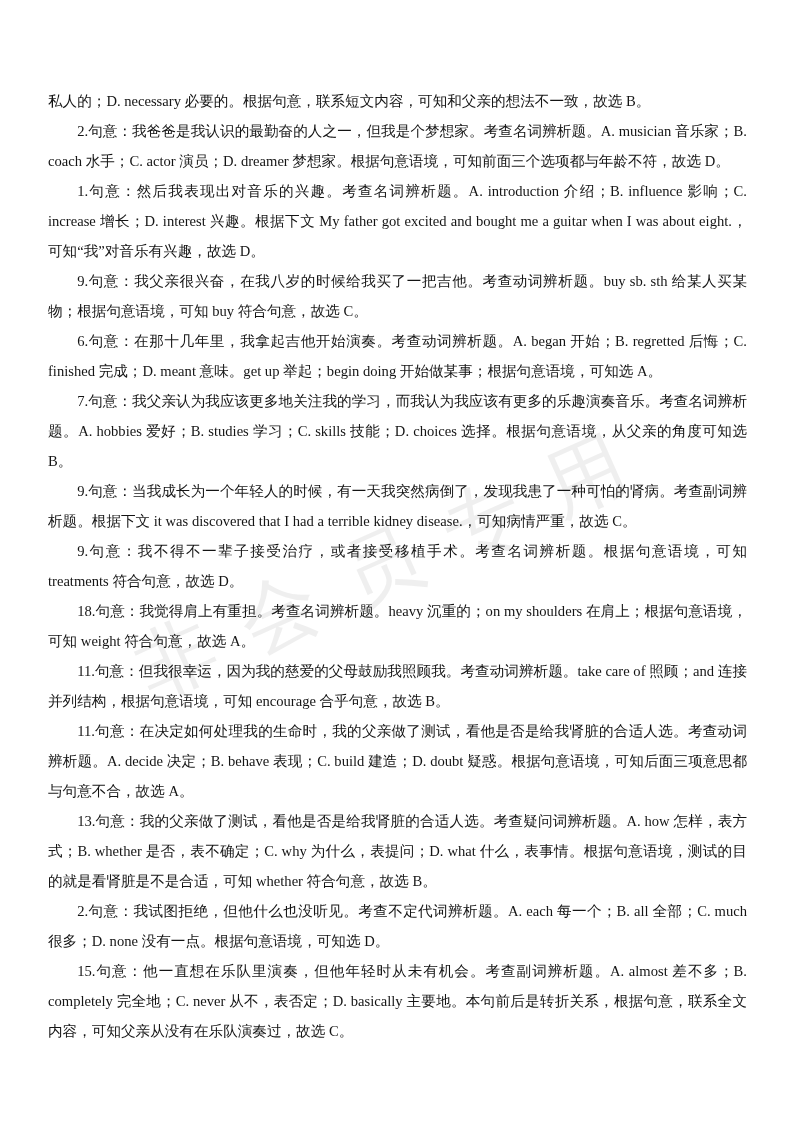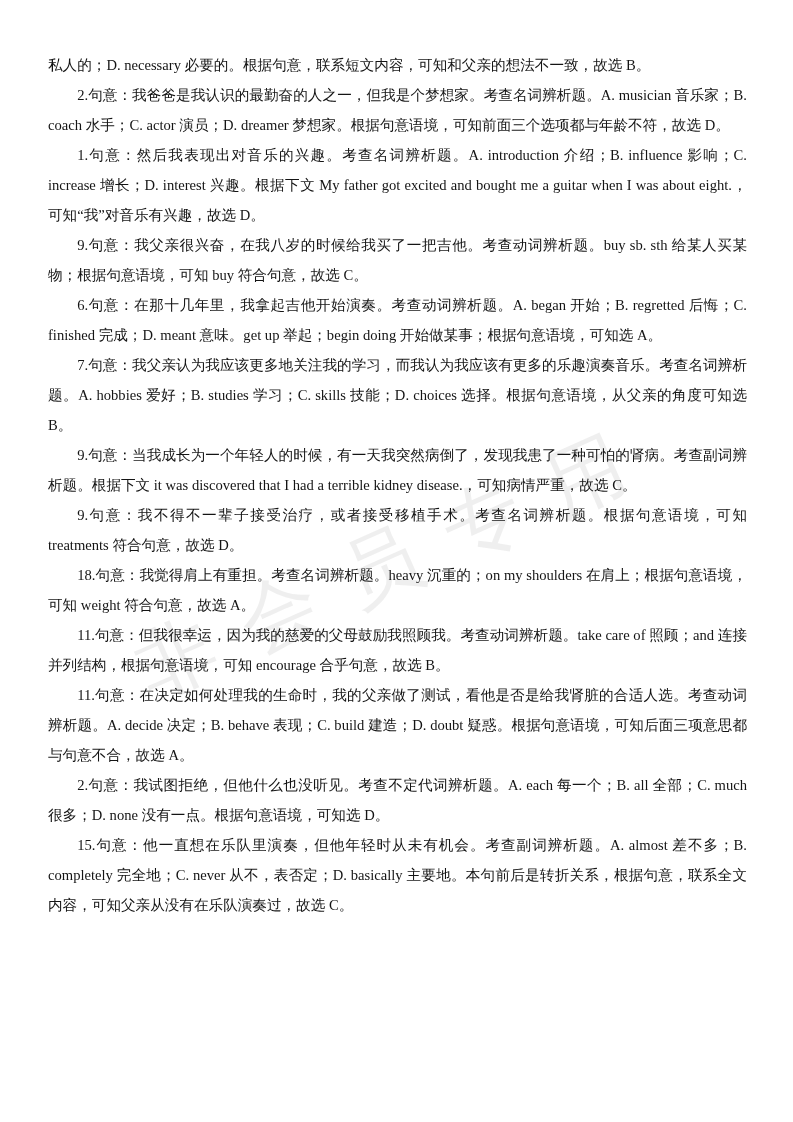--- a/index.html
+++ b/index.html
@@ -28,20 +28,21 @@
     letter-spacing: 34px;
     white-space: nowrap;
     color: rgba(130, 130, 130, 0.13);
     z-index: 0;
     pointer-events: none;
     user-select: none;
   }
   .content {
     position: relative;
     z-index: 1;
+    margin-top: 36px;
   }
   p.para {
     font-size: 14.6px;
     line-height: 30px;
     text-align: justify;
     text-justify: inter-ideograph;
     color: #141414;
   }
   p.indent { text-indent: 2em; }
 </style>
@@ -55,16 +56,17 @@
     <p class="para indent">2.句意：我爸爸是我认识的最勤奋的人之一，但我是个梦想家。考查名词辨析题。A. musician 音乐家；B. coach 水手；C. actor 演员；D. dreamer 梦想家。根据句意语境，可知前面三个选项都与年龄不符，故选 D。</p>
     <p class="para indent">1.句意：然后我表现出对音乐的兴趣。考查名词辨析题。A. introduction 介绍；B. influence 影响；C. increase 增长；D. interest 兴趣。根据下文 My father got excited and bought me a guitar when I was about eight.，可知“我”对音乐有兴趣，故选 D。</p>
     <p class="para indent">9.句意：我父亲很兴奋，在我八岁的时候给我买了一把吉他。考查动词辨析题。buy sb. sth 给某人买某物；根据句意语境，可知 buy 符合句意，故选 C。</p>
     <p class="para indent">6.句意：在那十几年里，我拿起吉他开始演奏。考查动词辨析题。A. began 开始；B. regretted 后悔；C. finished 完成；D. meant 意味。get up 举起；begin doing 开始做某事；根据句意语境，可知选 A。</p>
     <p class="para indent">7.句意：我父亲认为我应该更多地关注我的学习，而我认为我应该有更多的乐趣演奏音乐。考查名词辨析题。A. hobbies 爱好；B. studies 学习；C. skills 技能；D. choices 选择。根据句意语境，从父亲的角度可知选 B。</p>
     <p class="para indent">9.句意：当我成长为一个年轻人的时候，有一天我突然病倒了，发现我患了一种可怕的肾病。考查副词辨析题。根据下文 it was discovered that I had a terrible kidney disease.，可知病情严重，故选 C。</p>
     <p class="para indent">9.句意：我不得不一辈子接受治疗，或者接受移植手术。考查名词辨析题。根据句意语境，可知 treatments 符合句意，故选 D。</p>
     <p class="para indent">18.句意：我觉得肩上有重担。考查名词辨析题。heavy 沉重的；on my shoulders 在肩上；根据句意语境，可知 weight 符合句意，故选 A。</p>
     <p class="para indent">11.句意：但我很幸运，因为我的慈爱的父母鼓励我照顾我。考查动词辨析题。take care of 照顾；and 连接并列结构，根据句意语境，可知 encourage 合乎句意，故选 B。</p>
     <p class="para indent">11.句意：在决定如何处理我的生命时，我的父亲做了测试，看他是否是给我肾脏的合适人选。考查动词辨析题。A. decide 决定；B. behave 表现；C. build 建造；D. doubt 疑惑。根据句意语境，可知后面三项意思都与句意不合，故选 A。</p>
+    <p class="para indent">13.句意：我的父亲做了测试，看他是否是给我肾脏的合适人选。考查疑问词辨析题。A. how 怎样，表方式；B. whether 是否，表不确定；C. why 为什么，表提问；D. what 什么，表事情。根据句意语境，测试的目的就是看肾脏是不是合适，可知 whether 符合句意，故选 B。</p>
     <p class="para indent">2.句意：我试图拒绝，但他什么也没听见。考查不定代词辨析题。A. each 每一个；B. all 全部；C. much 很多；D. none 没有一点。根据句意语境，可知选 D。</p>
     <p class="para indent">15.句意：他一直想在乐队里演奏，但他年轻时从未有机会。考查副词辨析题。A. almost 差不多；B. completely 完全地；C. never 从不，表否定；D. basically 主要地。本句前后是转折关系，根据句意，联系全文内容，可知父亲从没有在乐队演奏过，故选 C。</p>
   </div>
 </div>
 
 </body></html>

